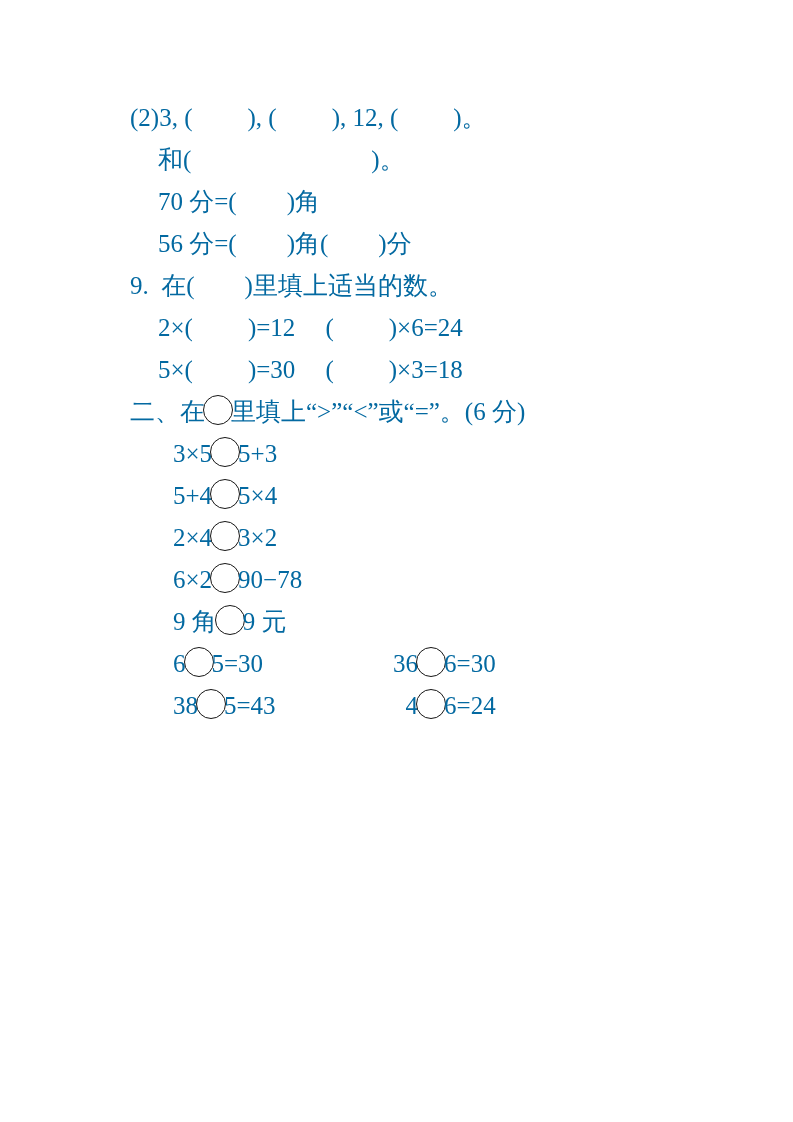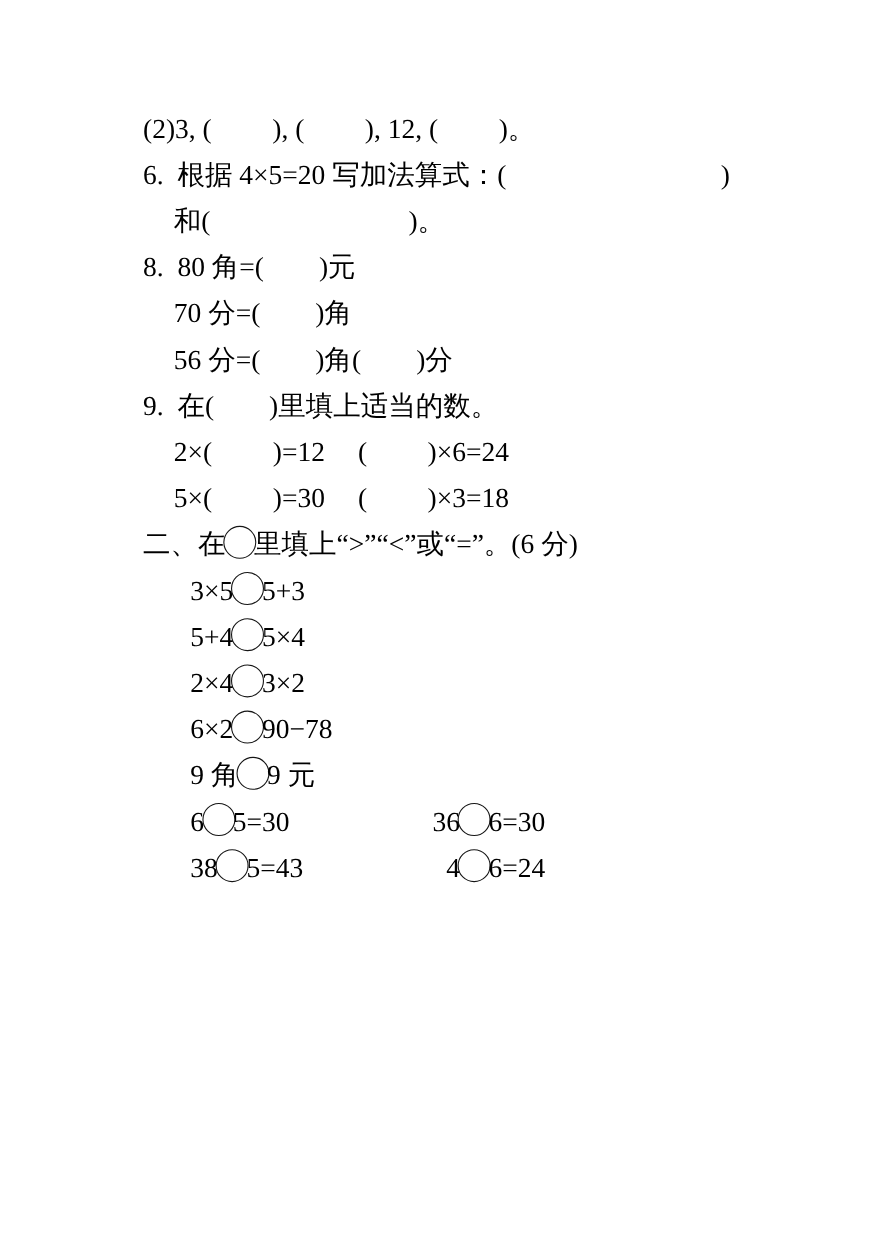--- a/index.html
+++ b/index.html
@@ -7,21 +7,21 @@
     padding: 0;
     background: #ffffff;
   }
   .page {
     position: relative;
     width: 793px;
     height: 1122px;
     background: #ffffff;
     overflow: hidden;
     font-family: "Liberation Serif", "DejaVu Serif", serif;
-    color: #000000;
+    color: #0369a1;
     box-sizing: border-box;
     padding: 97px 40px 0 130px;
   }
   .line {
     height: 42px;
     line-height: 42px;
     font-size: 25px;
     white-space: pre;
     overflow: visible;
   }
@@ -45,23 +45,21 @@
     margin: 0 -2px;
     background: transparent;
   }
 </style>
 </head>
 <body>
 
 <div class="page">
   <div id="doc-body">
       <div class="line indent-0"><span class="run">(2)3, (</span><span class="blank" style="width: 55px;"></span><span class="run">), (</span><span class="blank" style="width: 55px;"></span><span class="run">), 12, (</span><span class="blank" style="width: 55px;"></span><span class="run">)。</span></div>
-      <div class="line indent-0"><span class="run">6.  根据 4×5=20 写加法算式：(</span><span class="blank" style="width: 195px;"></span><span class="run">)</span></div>
       <div class="line indent-1"><span class="run">和(</span><span class="blank" style="width: 180px;"></span><span class="run">)。</span></div>
-      <div class="line indent-0"><span class="run">8.  80 角=(</span><span class="blank" style="width: 50px;"></span><span class="run">)元</span></div>
       <div class="line indent-1"><span class="run">70 分=(</span><span class="blank" style="width: 50px;"></span><span class="run">)角</span></div>
       <div class="line indent-1"><span class="run">56 分=(</span><span class="blank" style="width: 50px;"></span><span class="run">)角(</span><span class="blank" style="width: 50px;"></span><span class="run">)分</span></div>
       <div class="line indent-0"><span class="run">9.  在(</span><span class="blank" style="width: 50px;"></span><span class="run">)里填上适当的数。</span></div>
       <div class="line indent-1"><span class="run">2×(</span><span class="blank" style="width: 55px;"></span><span class="run">)=12</span><span class="blank" style="width: 30px;"></span><span class="run">(</span><span class="blank" style="width: 55px;"></span><span class="run">)×6=24</span></div>
       <div class="line indent-1"><span class="run">5×(</span><span class="blank" style="width: 55px;"></span><span class="run">)=30</span><span class="blank" style="width: 30px;"></span><span class="run">(</span><span class="blank" style="width: 55px;"></span><span class="run">)×3=18</span></div>
       <div class="line indent-0"><span class="run">二、在</span><span class="circ"></span><span class="run">里填上“&gt;”“&lt;”或“=”。(6 分)</span></div>
       <div class="line indent-2"><span class="run">3×5</span><span class="circ"></span><span class="run">5+3</span></div>
       <div class="line indent-2"><span class="run">5+4</span><span class="circ"></span><span class="run">5×4</span></div>
       <div class="line indent-2"><span class="run">2×4</span><span class="circ"></span><span class="run">3×2</span></div>
       <div class="line indent-2"><span class="run">6×2</span><span class="circ"></span><span class="run">90−78</span></div>

